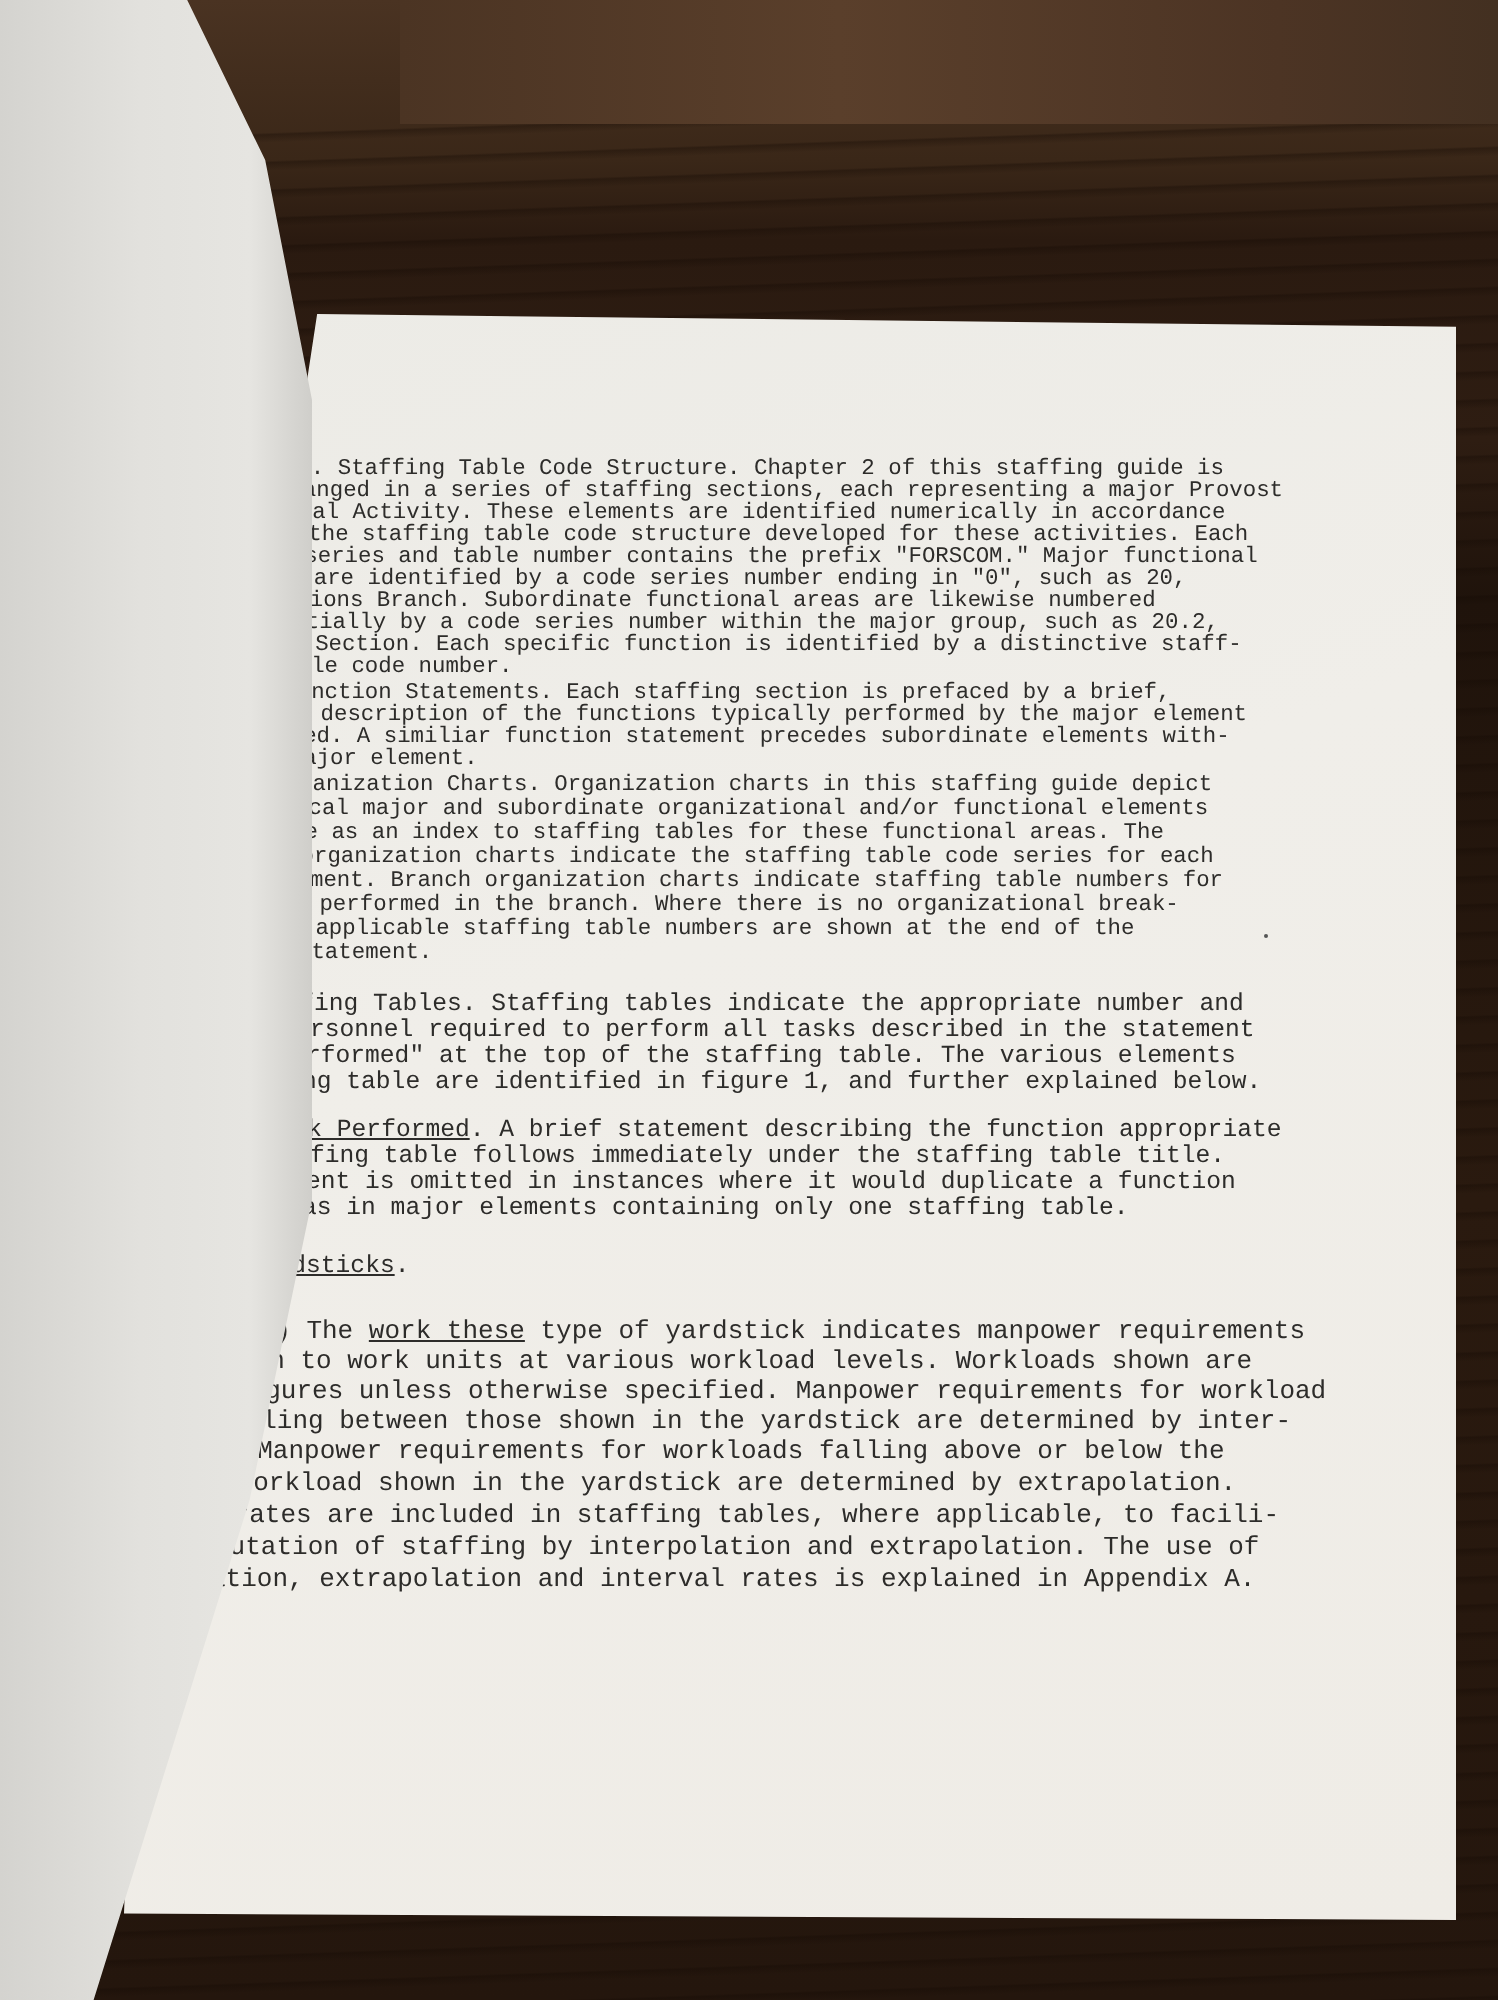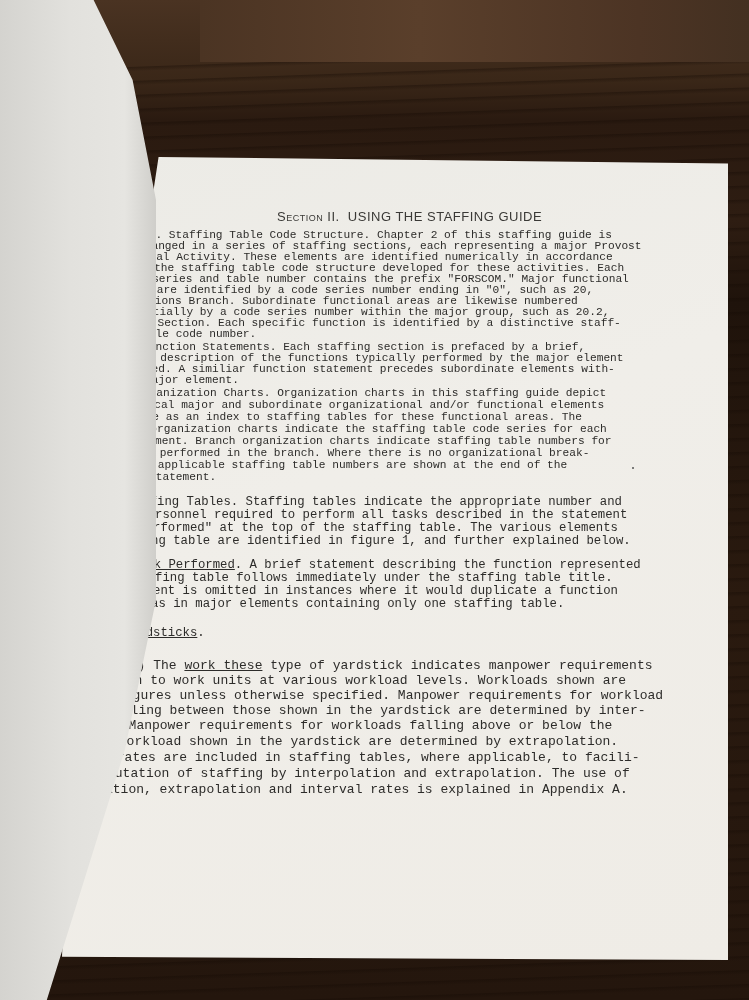--- a/index.html
+++ b/index.html
@@ -45,23 +45,20 @@
   .dot { position:absolute; left:570px; top:310px; width:2px; height:2px; background:#555; border-radius:50%; }
 </style>
 </head>
 <body>
 
 <div class="wood-upper"></div>
 <div class="wood-grain"></div>
 
 <div class="page">
   <div class="content">
-    <div class="title">
-      <span class="sc">Section II.</span>&nbsp;&nbsp;<span>USING THE STAFFING GUIDE</span>
-    </div>
 
     <div class="line" style="left:80px;top:72px;">-5.  Staffing Table Code Structure.  Chapter 2 of this staffing guide is</div>
     <div class="line" style="left:76px;top:83px;">rranged in a series of staffing sections, each representing a major Provost</div>
     <div class="line" style="left:74px;top:94px;">rshal Activity.  These elements are identified numerically in accordance</div>
     <div class="line" style="left:72px;top:105px;">th the staffing table code structure developed for these activities.  Each</div>
     <div class="line" style="left:70px;top:116px;">de series and table number contains the prefix "FORSCOM."  Major functional</div>
     <div class="line" style="left:68px;top:127px;">eas are identified by a code series number ending in "0", such as 20,</div>
     <div class="line" style="left:66px;top:138px;">erations Branch.  Subordinate functional areas are likewise numbered</div>
     <div class="line" style="left:64px;top:149px;">quentially by a code series number within the major group, such as 20.2,</div>
     <div class="line" style="left:62px;top:160px;">trol Section.  Each specific function is identified by a distinctive staff-</div>
@@ -79,21 +76,21 @@
     <div class="line" style="left:46px;top:278px;">jor element.  Branch organization charts indicate staffing table numbers for</div>
     <div class="line" style="left:44px;top:290px;">nctions performed in the branch.  Where there is no organizational break-</div>
     <div class="line" style="left:42px;top:302px;">wn, the applicable staffing table numbers are shown at the end of the</div>
     <div class="line" style="left:40px;top:314px;">nction statement.</div>
 
     <div class="line big" style="left:36px;top:339px;">8.  Staffing Tables.  Staffing tables indicate the appropriate number and</div>
     <div class="line big" style="left:34px;top:352px;">ds of personnel required to perform all tasks described in the statement</div>
     <div class="line big" style="left:32px;top:365px;">"Work Performed" at the top of the staffing table.  The various elements</div>
     <div class="line big" style="left:30px;top:378px;">a staffing table are identified in figure 1, and further explained below.</div>
 
-    <div class="line big" style="left:40px;top:402px;"><span class="u">a.</span>&nbsp;&nbsp;<span class="u">Work Performed</span><span>.  A brief statement describing the function represented</span></div>
+    <div class="line big" style="left:40px;top:402px;"><span class="u">a.</span>&nbsp;&nbsp;<span class="u">Work Performed</span><span>.  A brief statement describing the function appropriate</span></div>
     <div class="line big" style="left:34px;top:415px;">the staffing table follows immediately under the staffing table title.</div>
     <div class="line big" style="left:32px;top:428px;">s statement is omitted in instances where it would duplicate a function</div>
     <div class="line big" style="left:30px;top:441px;">tement, as in major elements containing only one staffing table.</div>
 
     <div class="line big" style="left:32px;top:470px;"><span class="u">b.</span>&nbsp;&nbsp;<span class="u">Yardsticks</span><span>.</span></div>
 
     <div class="line bigger" style="left:60px;top:503px;"><span>(1)  The </span><span class="u">work these</span><span> type of yardstick indicates manpower requirements</span></div>
     <div class="line bigger" style="left:18px;top:518px;">relation to work units at various workload levels.  Workloads shown are</div>
     <div class="line bigger" style="left:16px;top:533px;">thly figures unless otherwise specified.  Manpower requirements for workload</div>
     <div class="line bigger" style="left:14px;top:548px;">els falling between those shown in the yardstick are determined by inter-</div>

